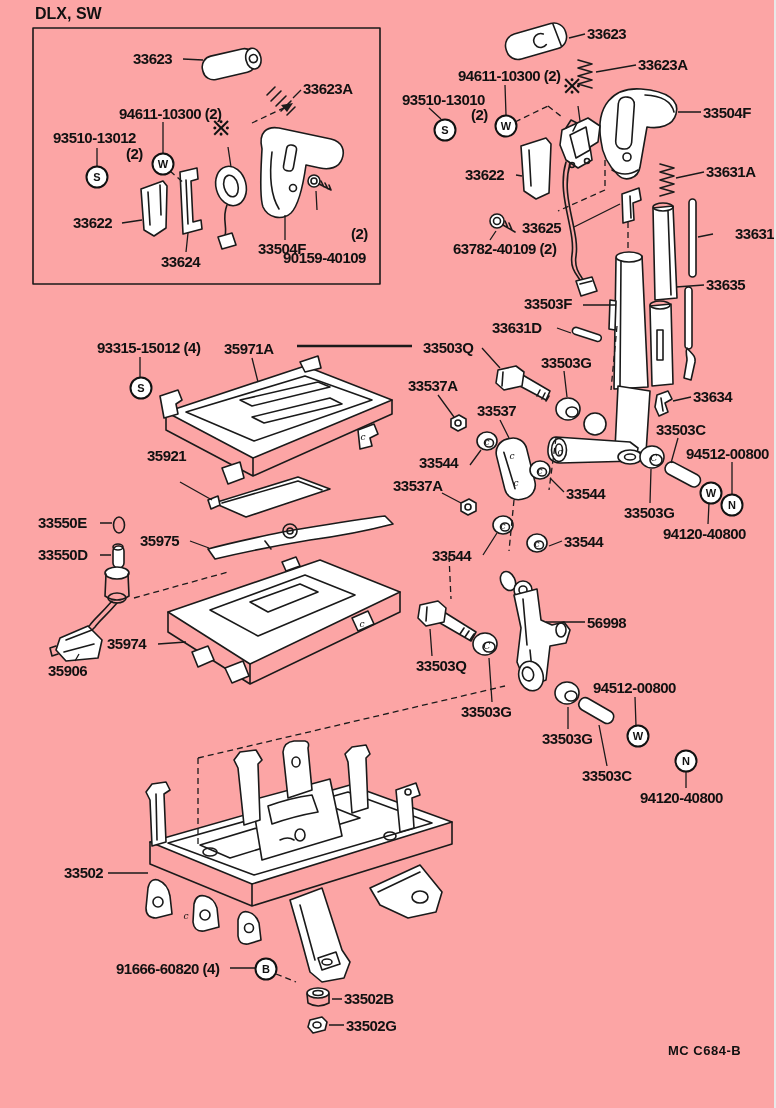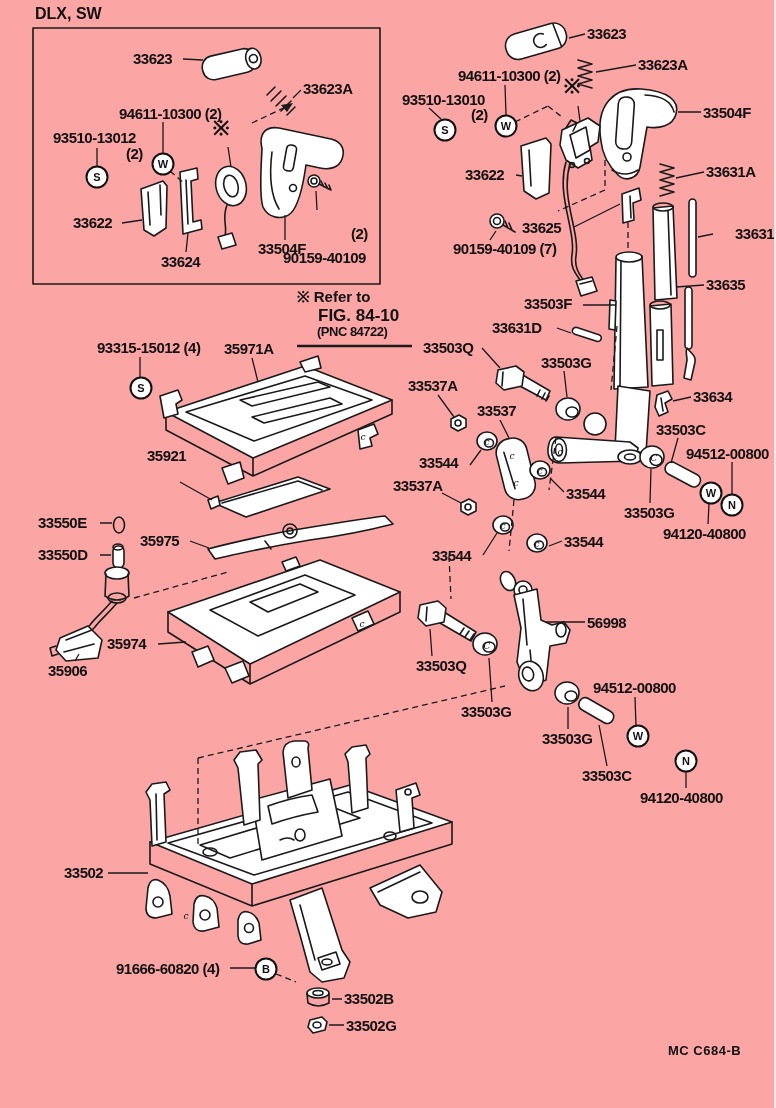--- a/index.html
+++ b/index.html
@@ -284,25 +284,20 @@
       M605,160 L605,190 M605,190 L558,211 M628,222 L628,250
       M617,326 L611,390 M556,438 L549,490 M514,500 L509,551 M449,556 L451,599
       M198,758 L505,686 M198,758 L198,845 M134,598 L228,572 M276,974 L296,982"></path>
     <polygon points="293,103 281,105 287,112" fill="#1a1a1a"></polygon>
 
     <path class="thick" d="M297,346 L412,346"></path>
   </svg>
 
   <div id="title">DLX, SW</div>
 
-  <div id="note">
-    <div class="n1">※ Refer to</div>
-    <div class="n2">FIG. 84-10</div>
-    <div class="n3">(PNC 84722)</div>
-  </div>
 
   <div id="labels-layer">
       <div class="plabel" style="left: 133px; top: 51px;">33623</div>
       <div class="plabel" style="left: 303px; top: 81px;">33623A</div>
       <div class="plabel" style="left: 119px; top: 106px;">94611-10300 (2)</div>
       <div class="plabel" style="left: 53px; top: 130px;">93510-13012</div>
       <div class="plabel" style="left: 126px; top: 146px;">(2)</div>
       <div class="plabel" style="left: 73px; top: 215px;">33622</div>
       <div class="plabel" style="left: 161px; top: 254px;">33624</div>
       <div class="plabel" style="left: 258px; top: 241px;">33504F</div>
@@ -310,21 +305,21 @@
       <div class="plabel" style="left: 351px; top: 226px;">(2)</div>
       <div class="plabel" style="left: 587px; top: 26px;">33623</div>
       <div class="plabel" style="left: 638px; top: 57px;">33623A</div>
       <div class="plabel" style="left: 458px; top: 68px;">94611-10300 (2)</div>
       <div class="plabel" style="left: 402px; top: 92px;">93510-13010</div>
       <div class="plabel" style="left: 471px; top: 107px;">(2)</div>
       <div class="plabel" style="left: 703px; top: 105px;">33504F</div>
       <div class="plabel" style="left: 465px; top: 167px;">33622</div>
       <div class="plabel" style="left: 706px; top: 164px;">33631A</div>
       <div class="plabel" style="left: 522px; top: 220px;">33625</div>
-      <div class="plabel" style="left: 453px; top: 241px;">90159-40109 (7)</div>
+      <div class="plabel" style="left: 453px; top: 241px;">63782-40109 (2)</div>
       <div class="plabel" style="left: 715px; top: 226px; margin-left: 20px;">33631</div>
       <div class="plabel" style="left: 706px; top: 277px;">33635</div>
       <div class="plabel" style="left: 524px; top: 296px;">33503F</div>
       <div class="plabel" style="left: 492px; top: 320px;">33631D</div>
       <div class="plabel" style="left: 423px; top: 340px;">33503Q</div>
       <div class="plabel" style="left: 541px; top: 355px;">33503G</div>
       <div class="plabel" style="left: 408px; top: 378px;">33537A</div>
       <div class="plabel" style="left: 477px; top: 403px;">33537</div>
       <div class="plabel" style="left: 693px; top: 389px;">33634</div>
       <div class="plabel" style="left: 656px; top: 422px;">33503C</div>

